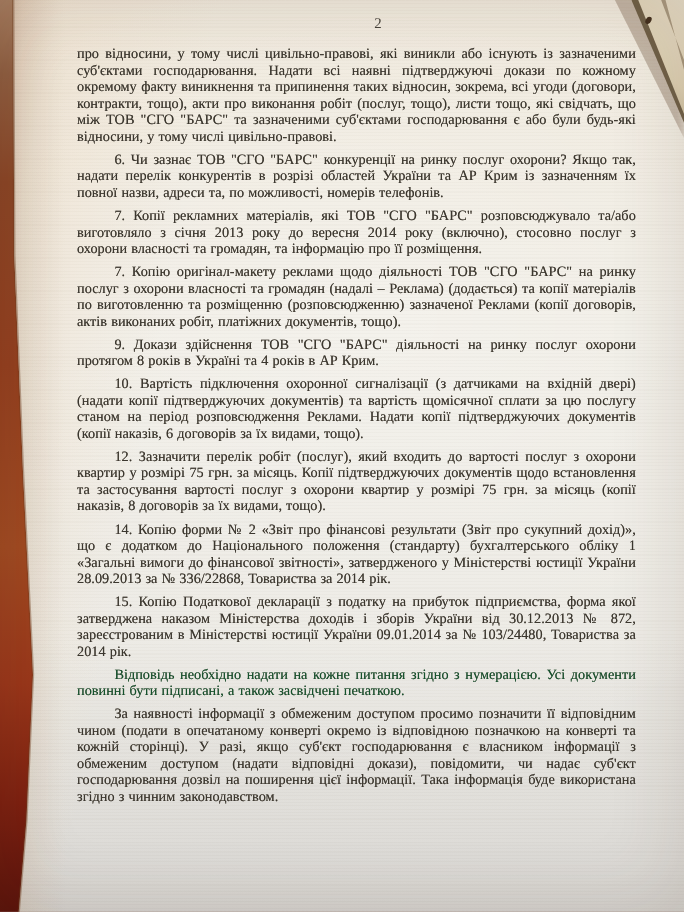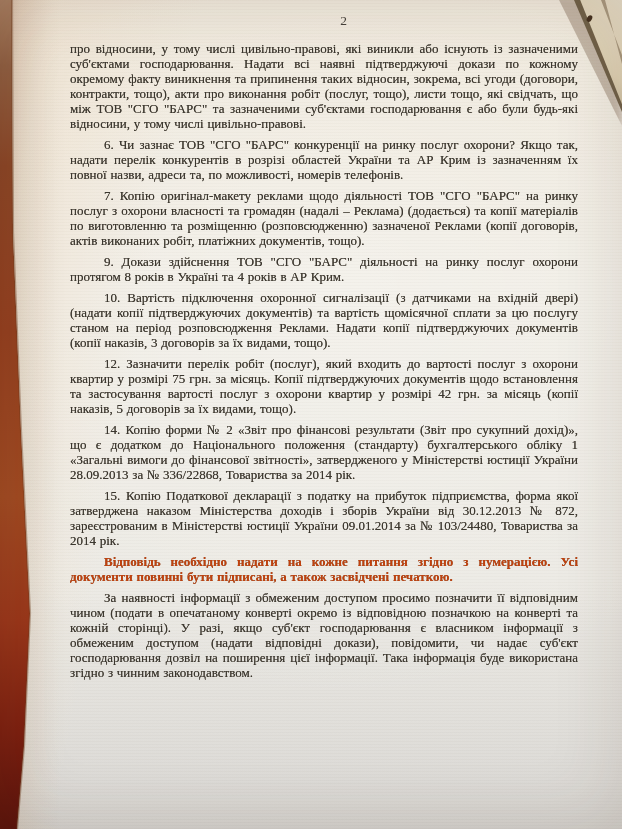--- a/index.html
+++ b/index.html
@@ -66,21 +66,21 @@
   }
   p.para {
     margin: 0 0 6px 0;
     font-size: 13px;
     line-height: 15px;
     text-align: justify;
     text-shadow: 0 0 0.6px rgba(70,60,48,0.75);
     word-spacing: 0.5px;
   }
   p.para.indent { text-indent: 34px; }
-  p.para.bold { font-weight: bold; color: #c2410c; }
+  p.para.bold { font-weight: normal; color: #14532d; }
 
   
   .flap-shadow {
     position: absolute;
     top: -6px; right: 0;
     width: 86px; height: 132px;
     clip-path: polygon(20px 0, 100% 0, 100% 100%);
     background: rgba(90,60,35,0.30);
     filter: blur(4px);
   }
@@ -132,24 +132,25 @@
 
   <svg class="edge-line" width="622" height="829" aria-hidden="true">
     <path d="M12,0 L13,232 L21,431 L30,613 L24,746 L17,829" fill="none" stroke="rgba(110,60,30,0.40)" stroke-width="2.2"></path>
   </svg>
 
   <div class="content">
     <div class="pageno">2</div>
     <div class="body">
         <p class="para">про відносини, у тому числі цивільно-правові, які виникли або існують із зазначеними суб'єктами господарювання. Надати всі наявні підтверджуючі докази по кожному окремому факту виникнення та припинення таких відносин, зокрема, всі угоди (договори, контракти, тощо), акти про виконання робіт (послуг, тощо), листи тощо, які свідчать, що між ТОВ "СГО "БАРС" та зазначеними суб'єктами господарювання є або були будь-які відносини, у тому числі цивільно-правові.</p>
         <p class="para indent">6. Чи зазнає ТОВ "СГО "БАРС" конкуренції на ринку послуг охорони? Якщо так, надати перелік конкурентів в розрізі областей України та АР Крим із зазначенням їх повної назви, адреси та, по можливості, номерів телефонів.</p>
+        <p class="para indent">7. Копії рекламних матеріалів, які ТОВ "СГО "БАРС" розповсюджувало та/або виготовляло з січня 2013 року до вересня 2014 року (включно), стосовно послуг з охорони власності та громадян, та інформацію про її розміщення.</p>
         <p class="para indent">7. Копію оригінал-макету реклами щодо діяльності ТОВ "СГО "БАРС" на ринку послуг з охорони власності та громадян (надалі – Реклама) (додається) та копії матеріалів по виготовленню та розміщенню (розповсюдженню) зазначеної Реклами (копії договорів, актів виконаних робіт, платіжних документів, тощо).</p>
         <p class="para indent">9. Докази здійснення ТОВ "СГО "БАРС" діяльності на ринку послуг охорони протягом 8 років в Україні та 4 років в АР Крим.</p>
-        <p class="para indent">10. Вартість підключення охоронної сигналізації (з датчиками на вхідній двері) (надати копії підтверджуючих документів) та вартість щомісячної сплати за цю послугу станом на період розповсюдження Реклами. Надати копії підтверджуючих документів (копії наказів, 3 договорів за їх видами, тощо).</p>
-        <p class="para indent">12. Зазначити перелік робіт (послуг), який входить до вартості послуг з охорони квартир у розмірі 75 грн. за місяць. Копії підтверджуючих документів щодо встановлення та застосування вартості послуг з охорони квартир у розмірі 42 грн. за місяць (копії наказів, 5 договорів за їх видами, тощо).</p>
+        <p class="para indent">10. Вартість підключення охоронної сигналізації (з датчиками на вхідній двері) (надати копії підтверджуючих документів) та вартість щомісячної сплати за цю послугу станом на період розповсюдження Реклами. Надати копії підтверджуючих документів (копії наказів, 6 договорів за їх видами, тощо).</p>
+        <p class="para indent">12. Зазначити перелік робіт (послуг), який входить до вартості послуг з охорони квартир у розмірі 75 грн. за місяць. Копії підтверджуючих документів щодо встановлення та застосування вартості послуг з охорони квартир у розмірі 75 грн. за місяць (копії наказів, 8 договорів за їх видами, тощо).</p>
         <p class="para indent">14. Копію форми № 2 «Звіт про фінансові результати (Звіт про сукупний дохід)», що є додатком до Національного положення (стандарту) бухгалтерського обліку 1 «Загальні вимоги до фінансової звітності», затвердженого у Міністерстві юстиції України 28.09.2013 за № 336/22868, Товариства за 2014 рік.</p>
         <p class="para indent">15. Копію Податкової декларації з податку на прибуток підприємства, форма якої затверджена наказом Міністерства доходів і зборів України від 30.12.2013 № 872, зареєстрованим в Міністерстві юстиції України 09.01.2014 за № 103/24480, Товариства за 2014 рік.</p>
         <p class="para bold indent">Відповідь необхідно надати на кожне питання згідно з нумерацією. Усі документи повинні бути підписані, а також засвідчені печаткою.</p>
         <p class="para indent">За наявності інформації з обмеженим доступом просимо позначити її відповідним чином (подати в опечатаному конверті окремо із відповідною позначкою на конверті та кожній сторінці). У разі, якщо суб'єкт господарювання є власником інформації з обмеженим доступом (надати відповідні докази), повідомити, чи надає суб'єкт господарювання дозвіл на поширення цієї інформації. Така інформація буде використана згідно з чинним законодавством.</p>
       </div>
   </div>
 
   <div class="flap-shadow"></div>
   <div class="flap"></div>
   <div class="flap-line"></div>

